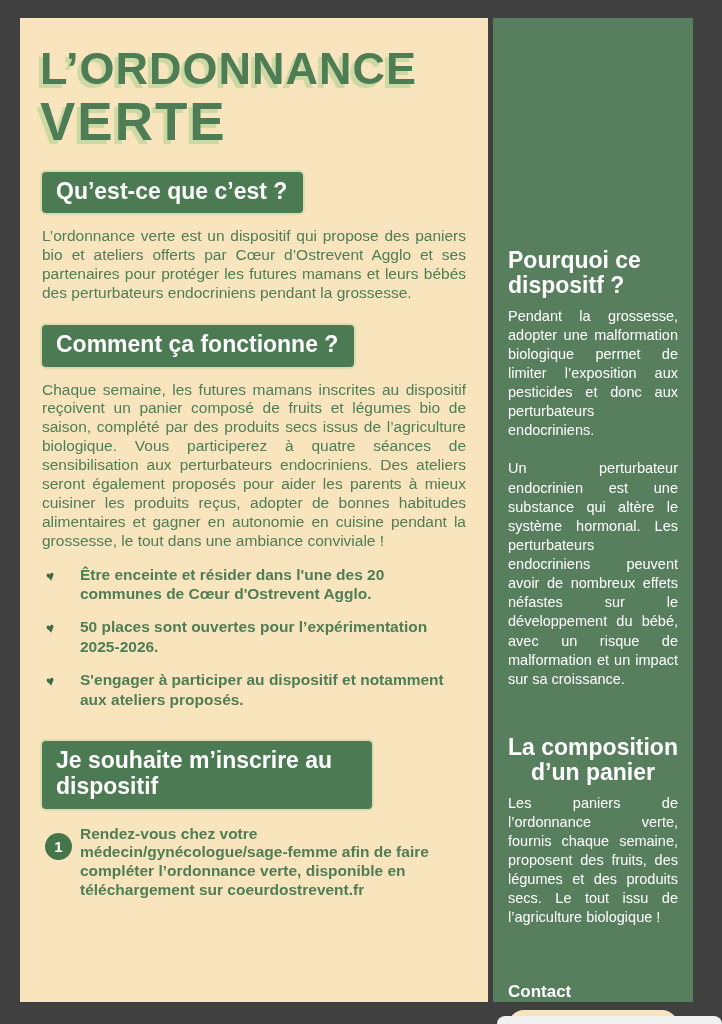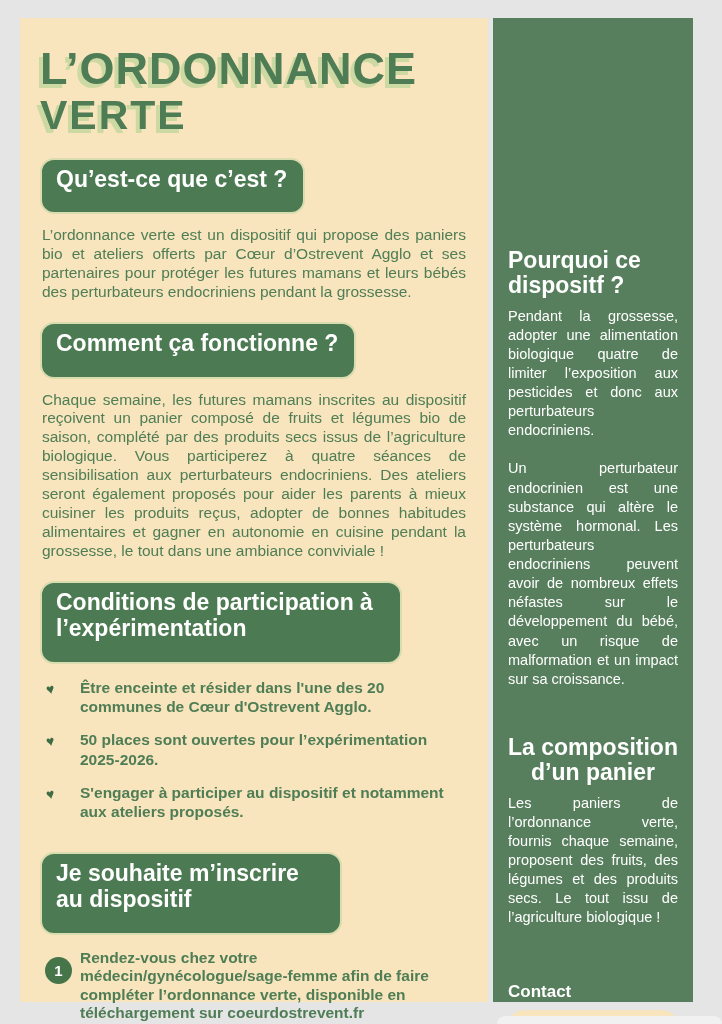--- a/index.html
+++ b/index.html
@@ -1,58 +1,58 @@
 <!DOCTYPE html>
 <html lang="fr"><head>
 <meta charset="utf-8">
 <style>
   html,body{margin:0;padding:0;background:#ffffff;}
   .page{
     position:relative;
     width:722px;height:1024px;
-    background:#e5e5e5;
+    background:#404040;
     font-family:"Liberation Sans","DejaVu Sans",sans-serif;
     overflow:hidden;
   }
   
   .left-col{
     position:absolute;left:20px;top:18px;
     width:468px;height:984px;
     background:#f8e5bd;
     box-sizing:border-box;
     padding:24px 20px 20px 20px;
   }
   .title{margin:4px 0 0 0;line-height:1;}
   .title .t1{
     display:block;
     font-size:45px;font-weight:900;letter-spacing:1px;
     color:#4e7c55;
     text-shadow:-4px 4px 0 #cdd9a2;
   }
   .title .t2{
     display:block;margin-top:4px;
-    font-size:41px;font-weight:900;letter-spacing:2px;
+    font-size:53px;font-weight:900;letter-spacing:2px;
     color:#4e7c55;
     text-shadow:-4px 4px 0 #cdd9a2;
   }
   .bar{
     display:inline-block;
     background:#4c7a52;
     border:2px solid #d9dcae;
-    border-radius:14px;
+    border-radius:6px;
     color:#ffffff;
     font-size:23px;font-weight:700;
     line-height:1.15;
-    padding:6px 16px 20px 14px;
+    padding:6px 16px 9px 14px;
     box-sizing:border-box;
   }
   .bar-what{margin-top:22px;}
   .bar-how{margin-top:20px;}
   .bar-cond{margin-top:20px;width:362px;}
-  .bar-reg{margin-top:16px;width:302px;}
+  .bar-reg{margin-top:16px;width:334px;}
   .body{
     margin:12px 2px 0 2px;
     color:#4f7d55;
     font-size:15.5px;font-weight:400;
     line-height:1.22;
     text-align:justify;
   }
   
   .bullets{list-style:none;margin:14px 0 0 0;padding:0;}
   .bullets li{
@@ -135,21 +135,20 @@
       <span class="t1">L’ORDONNANCE</span>
       <span class="t2">VERTE</span>
     </h1>
 
     <div class="bar bar-what">Qu’est-ce que c’est ?</div>
     <p class="body">L’ordonnance verte est un dispositif qui propose des paniers bio et ateliers offerts par Cœur d’Ostrevent Agglo et ses partenaires pour protéger les futures mamans et leurs bébés des perturbateurs endocriniens pendant la grossesse.</p>
 
     <div class="bar bar-how">Comment ça fonctionne ?</div>
     <p class="body">Chaque semaine, les futures mamans inscrites au dispositif reçoivent un panier composé de fruits et légumes bio de saison, complété par des produits secs issus de l’agriculture biologique. Vous participerez à quatre séances de sensibilisation aux perturbateurs endocriniens. Des ateliers seront également proposés pour aider les parents à mieux cuisiner les produits reçus, adopter de bonnes habitudes alimentaires et gagner en autonomie en cuisine pendant la grossesse, le tout dans une ambiance conviviale !</p>
 
-    <div class="bar bar-cond">Conditions de participation à l’expérimentation</div>
     <ul class="bullets">
       <li>
         <span class="heart">♥</span>
         <span class="btxt">Être enceinte et résider dans l'une des 20 communes de Cœur d'Ostrevent Agglo.</span>
       </li>
       <li>
         <span class="heart">♥</span>
         <span class="btxt">50 places sont ouvertes pour l’expérimentation 2025-2026.</span>
       </li>
       <li>
@@ -167,21 +166,21 @@
 
         </div>
       </li>
 
     </ol>
   </div>
 
   <div class="right-col">
 
     <h2 class="side-h why-h">Pourquoi ce dispositf ?</h2>
-    <p class="side-p">Pendant la grossesse, adopter une alimentation biologique quatre de limiter l’exposition aux pesticides et donc aux perturbateurs endocriniens.</p>
+    <p class="side-p">Pendant la grossesse, adopter une malformation biologique permet de limiter l’exposition aux pesticides et donc aux perturbateurs endocriniens.</p>
     <p class="side-p">Un perturbateur endocrinien est une substance qui altère le système hormonal. Les perturbateurs endocriniens peuvent avoir de nombreux effets néfastes sur le développement du bébé, avec un risque de malformation et un impact sur sa croissance.</p>
 
     <h2 class="side-h basket-h">La composition d’un panier</h2>
     <p class="side-p">Les paniers de l’ordonnance verte, fournis chaque semaine, proposent des fruits, des légumes et des produits secs. Le tout issu de l’agriculture biologique !</p>
 
     <h2 class="side-h contact-h">Contact</h2>
     <div class="contact-card">
       <div class="c-row">
         <span class="cicon">
           <svg width="17" height="13" viewBox="0 0 17 13">

